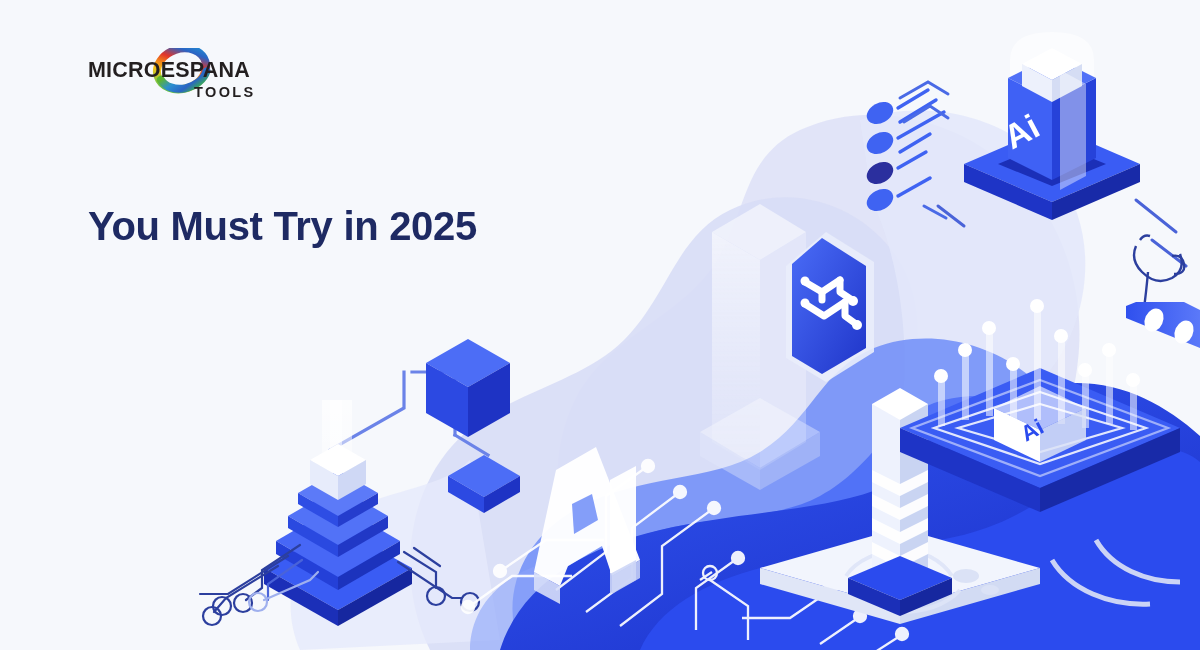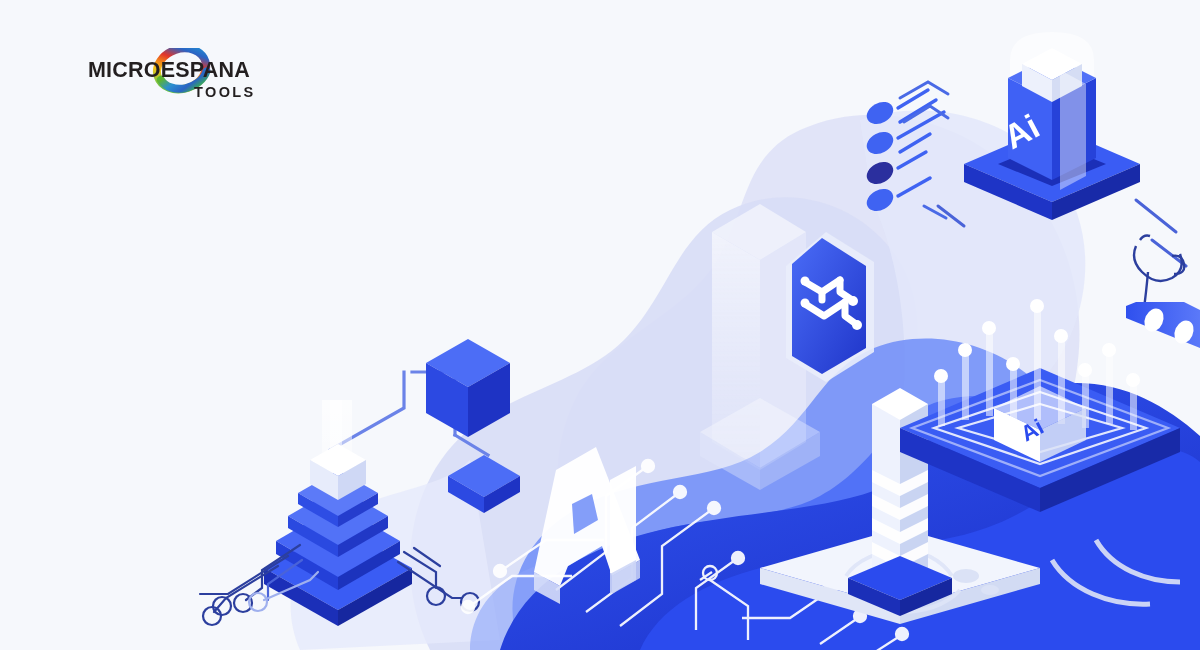--- a/index.html
+++ b/index.html
@@ -417,16 +417,17 @@
           <ellipse cx="26" cy="22" rx="25" ry="20" fill="none" stroke="url(#ringGrad)" stroke-width="8"></ellipse>
           <path d="M3,26 a25,20 0 0 0 46,6" fill="none" stroke="url(#ringGrad2)" stroke-width="8" stroke-linecap="round"></path>
         </g>
 
         <text x="0" y="29" font-family="Liberation Sans, sans-serif" font-size="21.5" font-weight="bold" fill="#231f20" letter-spacing="0.2">MICROESPANA</text>
         <text x="106" y="49" font-family="Liberation Sans, sans-serif" font-size="14.5" font-weight="bold" fill="#231f20" letter-spacing="2.4">TOOLS</text>
       </svg>
     </div>
 
     <h1 class="headline">
+      <span class="l2">You Must Try in 2025</span>
     </h1>
 
   </div>
 </div>
 
 </body></html>

